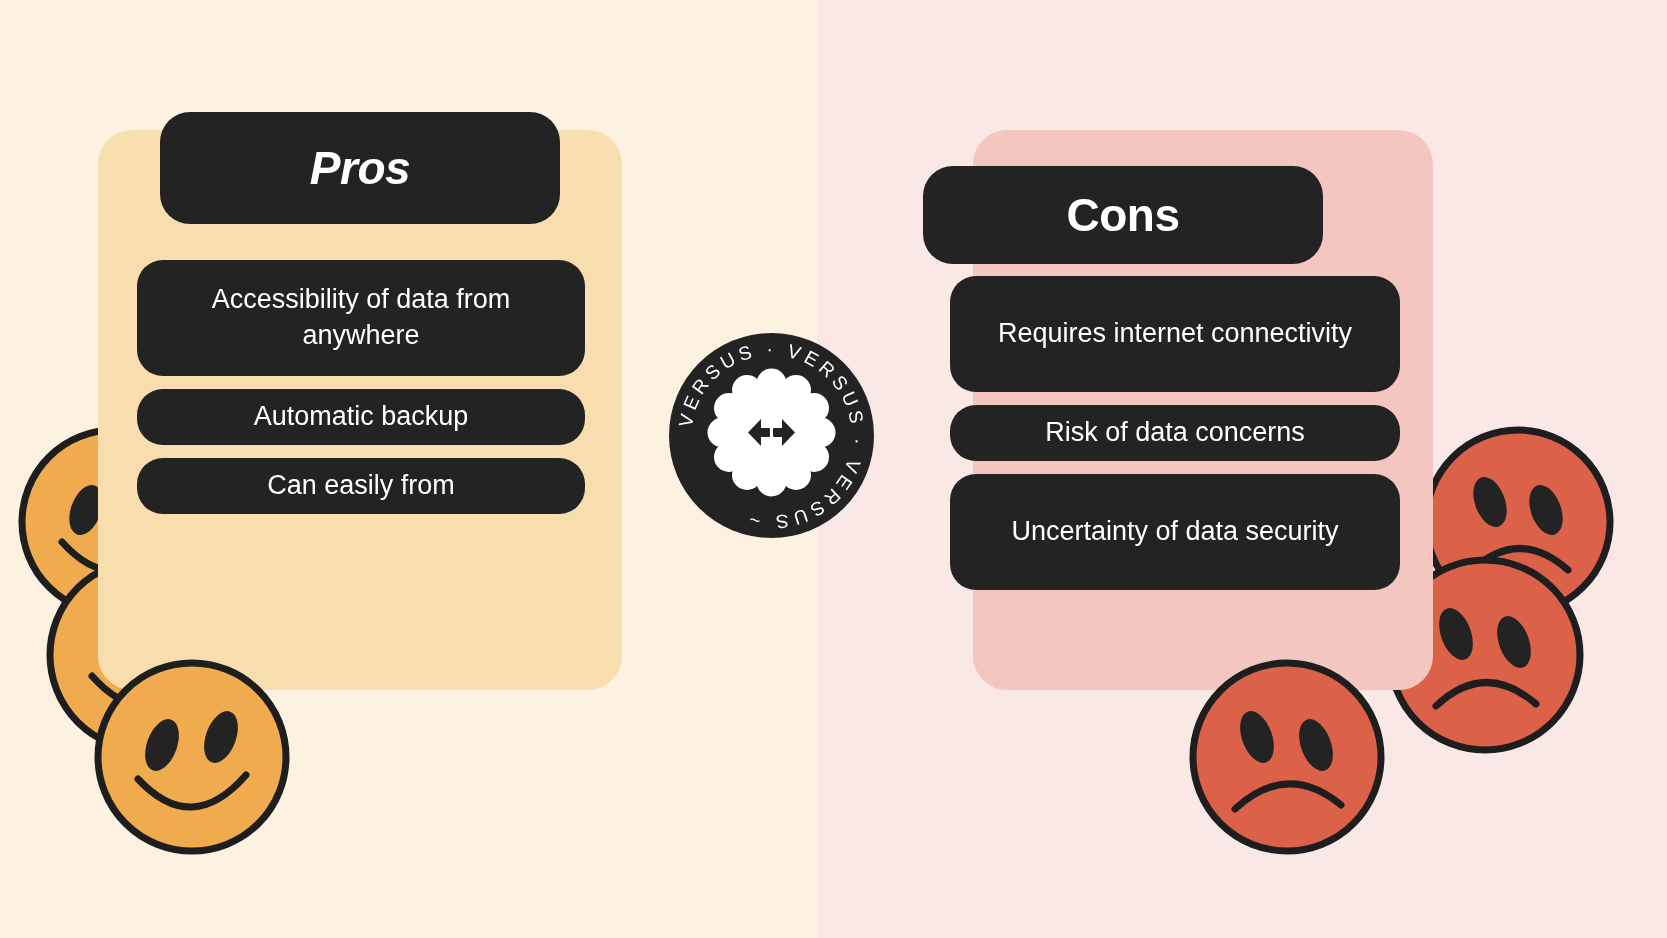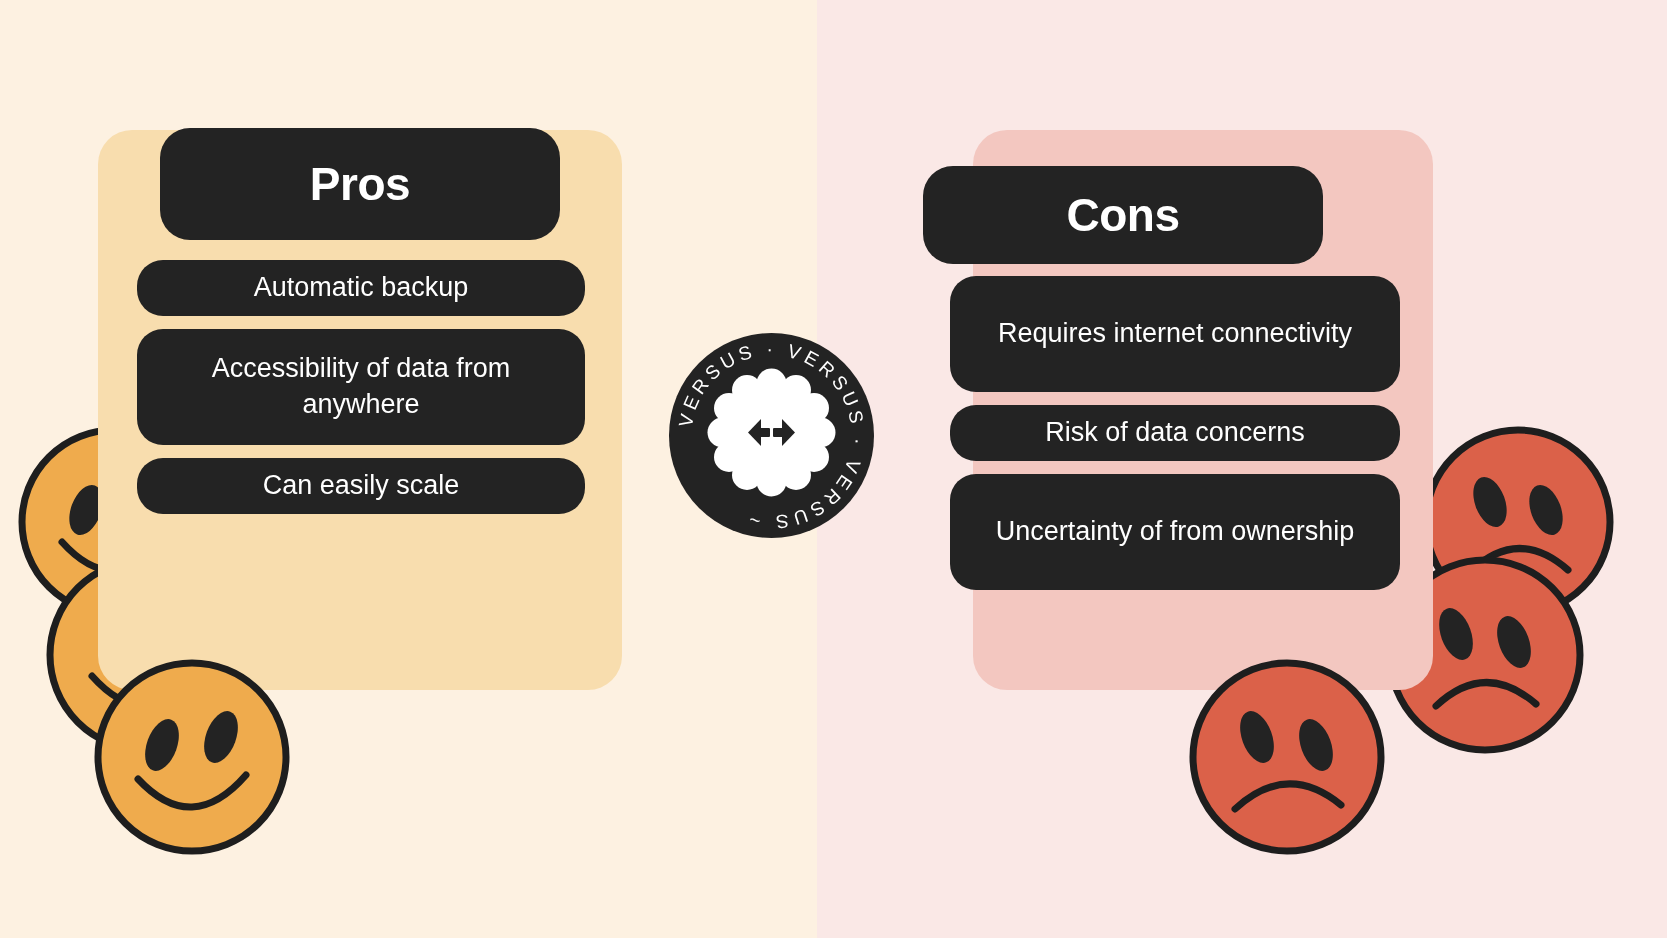--- a/index.html
+++ b/index.html
@@ -68,22 +68,22 @@
     border-radius: 30px;
     display: flex;
     align-items: center;
     justify-content: center;
     color: #ffffff;
     font-size: 46px;
     font-weight: bold;
     letter-spacing: -0.5px;
   }
   .header-pill-left {
-    left: 160px; top: 128px;
-    width: 400px; height: 112px;
+    left: 160px; top: 112px;
+    width: 400px; height: 112px; font-style: italic;
   }
   .header-pill-right {
     left: 923px; top: 120px;
     width: 400px; height: 98px; margin-top: 46px;
   }
 
   
   .items {
     position: absolute;
     z-index: 30;
@@ -162,29 +162,29 @@
   </div>
 
   <div class="panel panel-left"></div>
   <div class="panel panel-right"></div>
 
   <div class="header-pill header-pill-left">Pros</div>
 
   <div class="header-pill header-pill-right">Cons</div>
 
   <div class="items items-left">
+    <div class="item-pill two-line">Accessibility of data from anywhere</div>
     <div class="item-pill one-line">Automatic backup</div>
-    <div class="item-pill two-line">Accessibility of data from anywhere</div>
-    <div class="item-pill one-line">Can easily scale</div>
+    <div class="item-pill one-line">Can easily from</div>
   </div>
 
   <div class="items items-right">
     <div class="item-pill two-line">Requires internet connectivity</div>
     <div class="item-pill one-line">Risk of data concerns</div>
-    <div class="item-pill two-line">Uncertainty of from ownership</div>
+    <div class="item-pill two-line">Uncertainty of data security</div>
   </div>
 
   <div class="faces front">
     <svg class="face-svg" style="left:90px; top:655px;" width="204" height="204" viewBox="0 0 204 204">
       <circle cx="102" cy="102" r="94" fill="#EFAB4D" stroke="#1E1E1E" stroke-width="7"></circle>
       <ellipse cx="72" cy="90" rx="15" ry="27" transform="rotate(20 72 90)" fill="#232323"></ellipse>
       <ellipse cx="131" cy="82" rx="15" ry="27" transform="rotate(20 131 82)" fill="#232323"></ellipse>
       <path d="M 48 124 Q 102 182 156 120" fill="none" stroke="#1E1E1E" stroke-width="7" stroke-linecap="round"></path>
     </svg>
 

